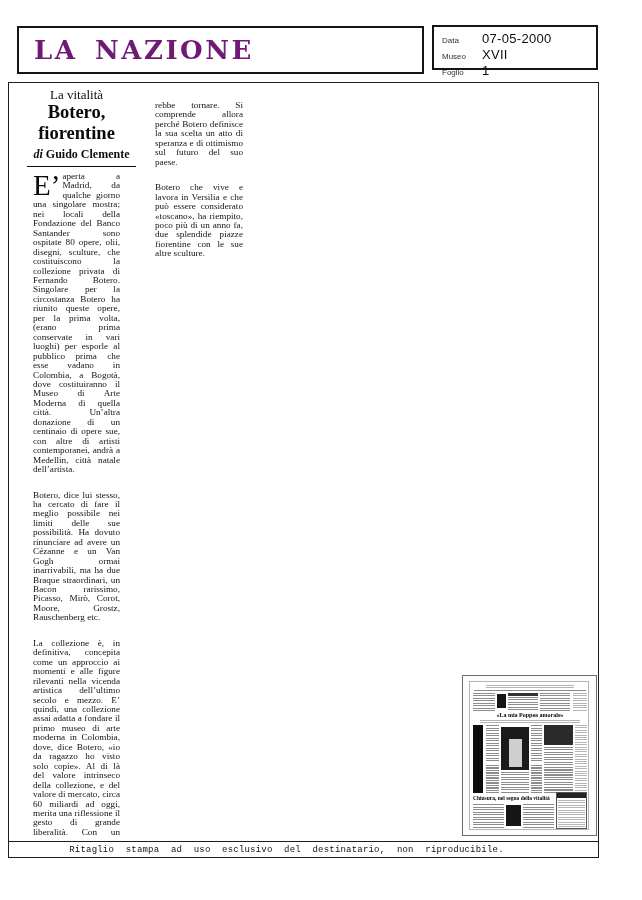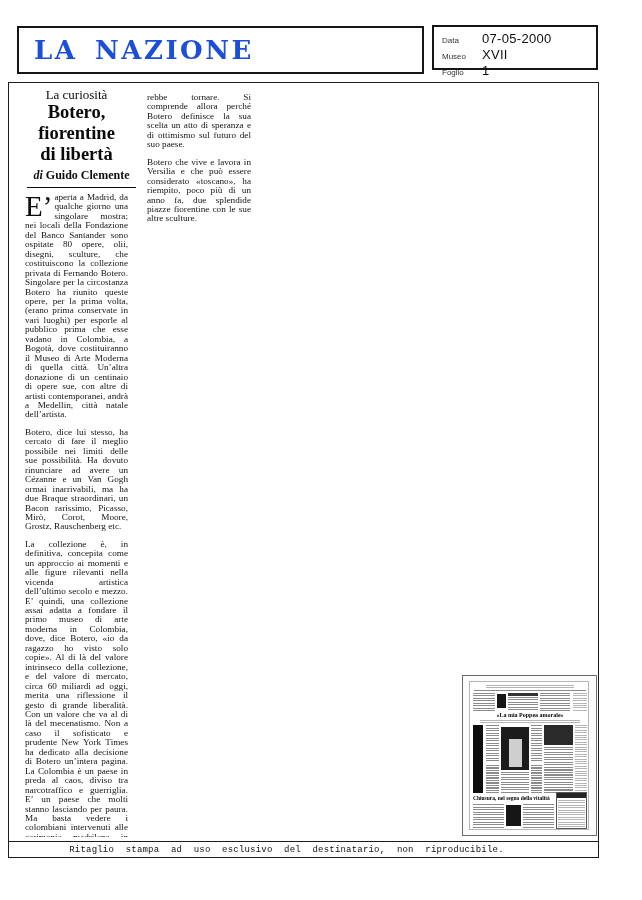--- a/index.html
+++ b/index.html
@@ -8,21 +8,21 @@
     font-family:"Liberation Serif", serif; color:#111; overflow:hidden;
   }
   
   .masthead-box {
     position:absolute; left:17px; top:26px; width:407px; height:48px;
     border:2px solid #151515; box-sizing:border-box;
     display:flex; align-items:center;
   }
   .masthead-text {
     font-family:"DejaVu Serif", serif; font-weight:bold; font-size:26px;
-    letter-spacing:2.5px; padding-left:15px; color:#1d4ed8;
+    letter-spacing:2.5px; padding-left:15px; color:#701a75;
     word-spacing:6px; transform:scaleY(1.02);
   }
   .info-box {
     position:absolute; left:432px; top:25px; width:166px; height:45px;
     border:2px solid #151515; box-sizing:border-box; padding:4px 0 0 8px;
   }
   .info-row { display:grid; grid-template-columns:40px 1fr; align-items:baseline; margin-bottom:1px; }
   .info-label { font-family:"Liberation Sans", sans-serif; font-size:8px; color:#333; }
   .info-value { font-family:"Liberation Sans", sans-serif; font-size:13px; color:#0d0d0d; letter-spacing:0.3px; }
   
@@ -35,21 +35,21 @@
   .col2 { left:130px; top:2px; width:120px; height:750px; }
   .kicker { text-align:center; font-size:13px; line-height:15px; color:#0d0d0d; }
   .title-line { text-align:center; font-size:18.5px; line-height:21px; font-weight:bold; color:#0a0a0a; }
   .byline {
     margin:3px 0 0 10px; padding-bottom:4px; border-bottom:1.5px solid #0a0a0a;
     text-align:center; font-size:12px; color:#0d0d0d;
   }
   .byline .di { font-style:italic; font-weight:bold; }
   .byline b { font-weight:bold; }
   .body-p {
-    margin:8px; text-align:justify; font-size:9.2px; line-height:9.45px; color:#141414;
+    margin:16px; text-align:justify; font-size:9.2px; line-height:9.45px; color:#141414;
     text-justify:inter-word;
   }
   .body-p.first { margin-top:5px; }
   .dropcap {
     float:left; font-size:29px; line-height:24px; height:26px;
     padding:1px 2px 0 0; color:#0c0c0c;
   }
   
   .thumb-box {
     position:absolute; left:453px; top:592px; width:135px; height:161px;
@@ -108,24 +108,23 @@
     </div>
     <div class="info-row">
       <span class="info-label">Foglio</span>
       <span class="info-value">1</span>
     </div>
   </div>
 
   <div class="frame">
 
     <div class="col col1">
-      <div class="kicker">La curiosità</div>
+      <div class="kicker">La vitalità</div>
       <div class="title-line">Botero,</div>
       <div class="title-line">fiorentine</div>
-      <div class="title-line">di libertà</div>
       <div class="byline">
         <span class="di">di</span>
         <b>Guido Clemente</b>
       </div>
       <p class="body-p first"><span class="dropcap">E’</span><span>aperta a Madrid, da qualche giorno una singolare mostra; nei locali della Fondazione del Banco Santander sono ospitate 80 opere, olii, disegni, sculture, che costituiscono la collezione privata di Fernando Botero. Singolare per la circostanza Botero ha riunito queste opere, per la prima volta, (erano prima conservate in vari luoghi) per esporle al pubblico prima che esse vadano in Colombia, a Bogotà, dove costituiranno il Museo di Arte Moderna di quella città. Un’altra donazione di un centinaio di opere sue, con altre di artisti contemporanei, andrà a Medellin, città natale dell’artista.</span></p>
       <p class="body-p">Botero, dice lui stesso, ha cercato di fare il meglio possibile nei limiti delle sue possibilità. Ha dovuto rinunciare ad avere un Cézanne e un Van Gogh ormai inarrivabili, ma ha due Braque straordinari, un Bacon rarissimo, Picasso, Mirò, Corot, Moore, Grostz, Rauschenberg etc.</p>
       <p class="body-p">La collezione è, in definitiva, concepita come un approccio ai momenti e alle figure rilevanti nella vicenda artistica dell’ultimo secolo e mezzo. E’ quindi, una collezione assai adatta a fondare il primo museo di arte moderna in Colombia, dove, dice Botero, «io da ragazzo ho visto solo copie». Al di là del valore intrinseco della collezione, e del valore di mercato, circa 60 miliardi ad oggi, merita una riflessione il gesto di grande liberalità. Con un valore che va al di là del mecenatismo. Non a caso il sofisticato e prudente New York Times ha dedicato alla decisione di Botero un’intera pagina. La Colombia è un paese in preda al caos, diviso tra narcotraffico e guerriglia. E’ un paese che molti stanno lasciando per paura. Ma basta vedere i colombiani intervenuti alle cerimonie madrilene in occasione dell’apertura della mostra per capire; l’orgoglio di chi si sente legato ad un paese che vorrebbe diverso, ma che continua ad amare, dal quale fugge, ma dove vor-</p>
     </div>
 
     <div class="col col2">

